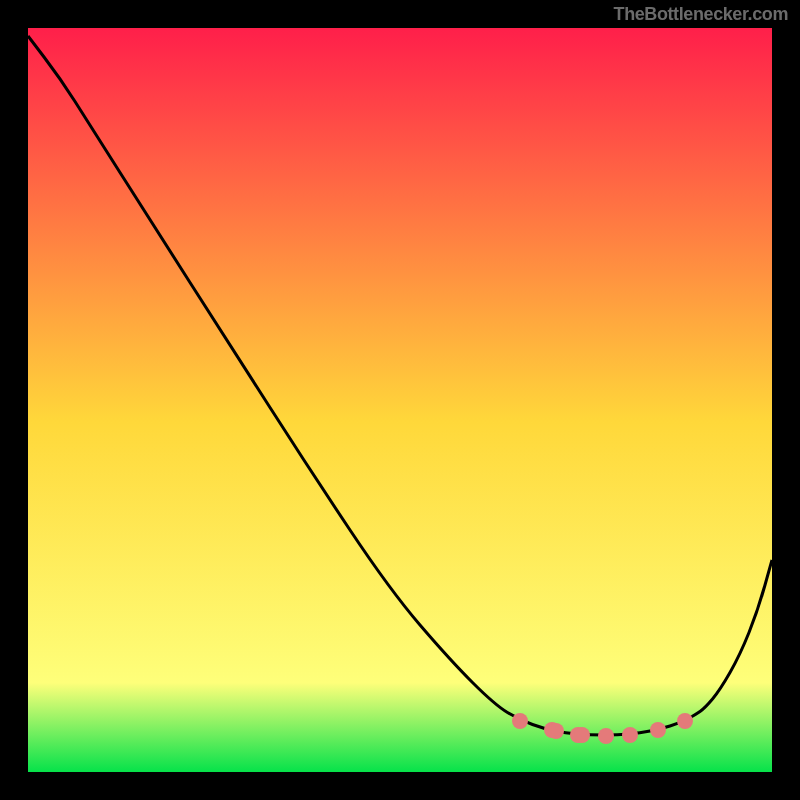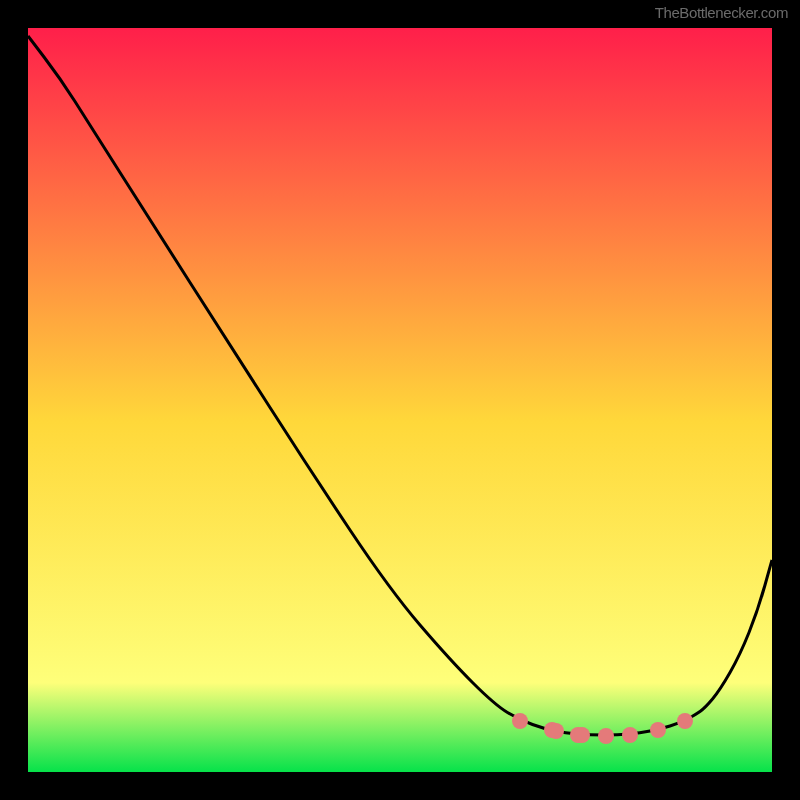--- a/index.html
+++ b/index.html
@@ -3,22 +3,22 @@
 <meta charset="utf-8">
 <style>
   * { margin: 0; padding: 0; box-sizing: border-box; }
   html, body { width: 800px; height: 800px; overflow: hidden; }
   body { background: #000; position: relative; font-family: Arial, Helvetica, sans-serif; }
   .attribution {
     position: absolute;
     top: 4px;
     right: 12px;
     color: #6b6b6b;
-    font-size: 15px;
-    font-weight: normal;
+    font-size: 18px;
+    font-weight: bold;
     letter-spacing: -0.4px;
   }
   .plot-outer {
     position: absolute;
     left: 28px;
     top: 28px;
     width: 744px;
     height: 744px;
     background: #000;
   }

